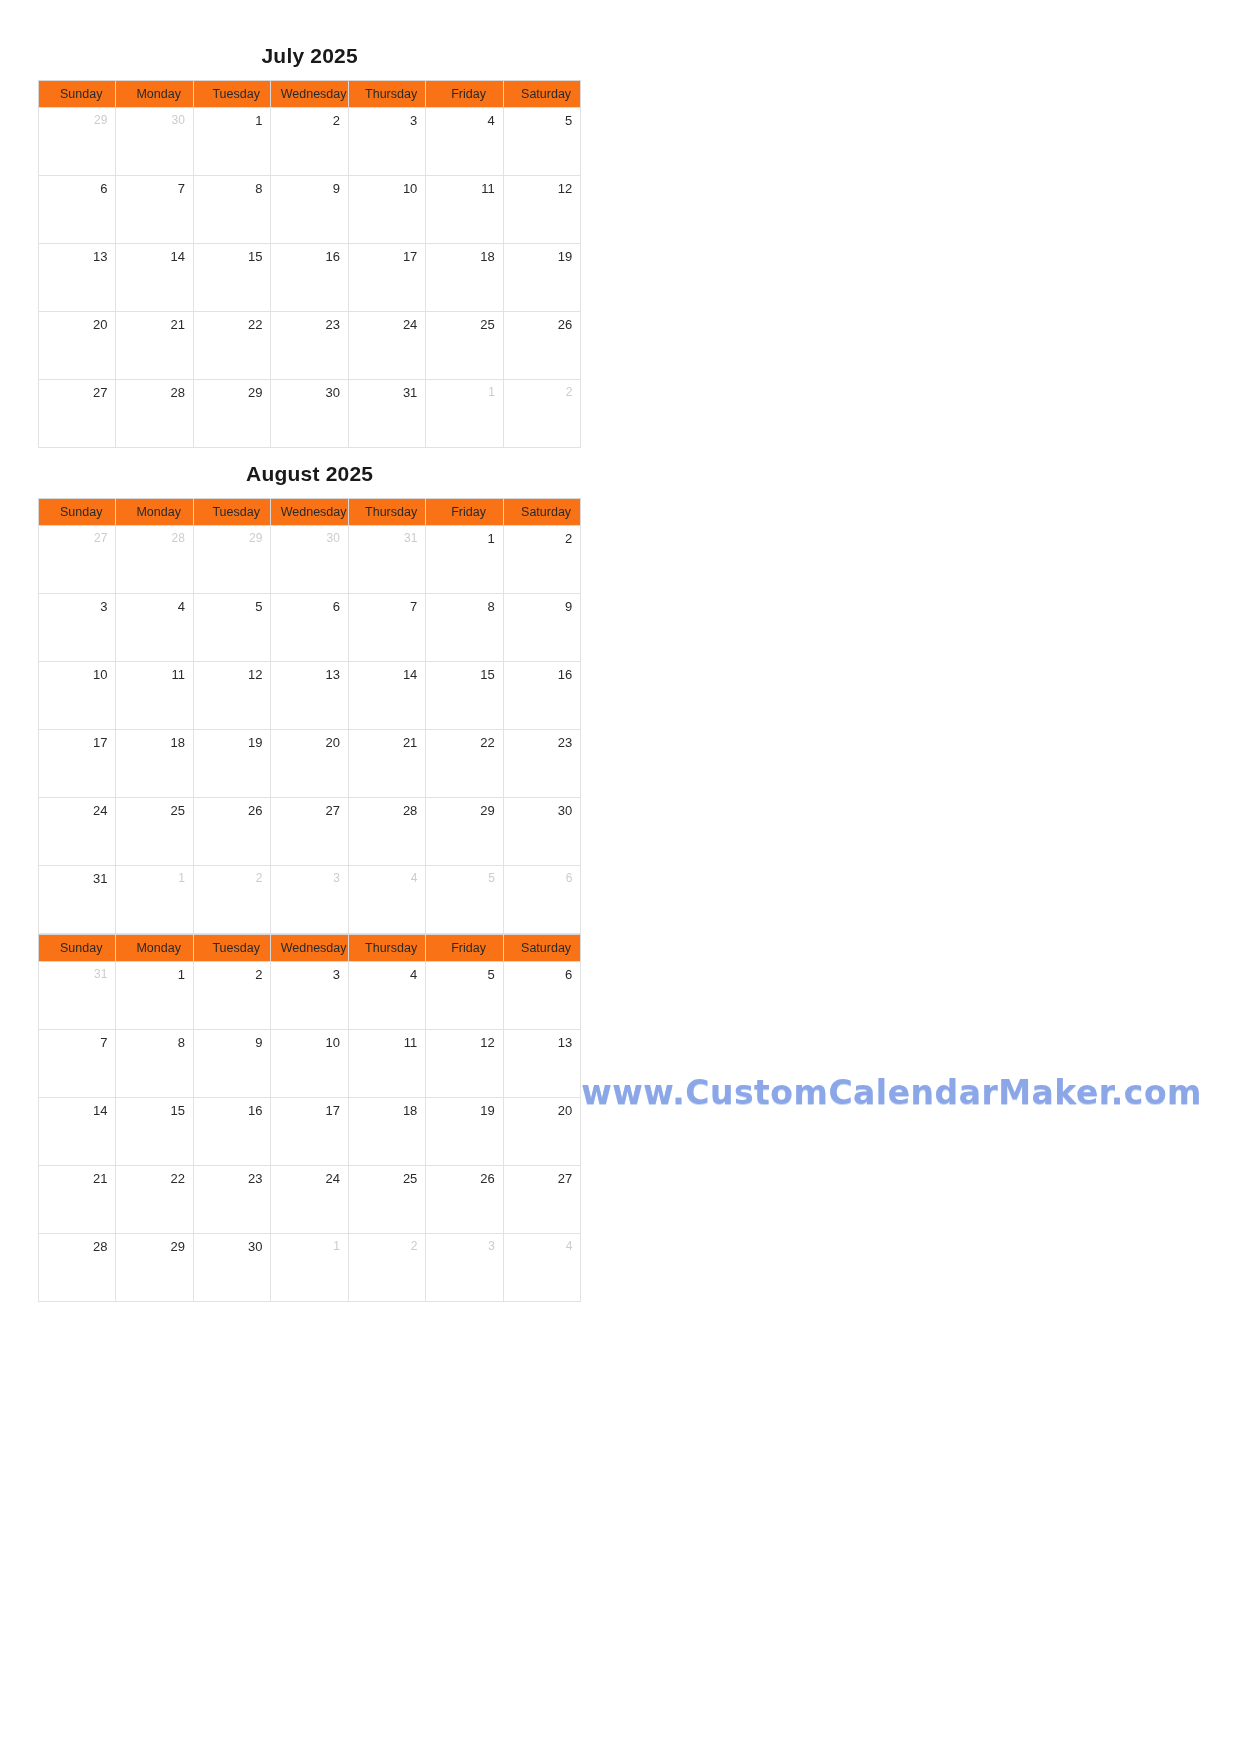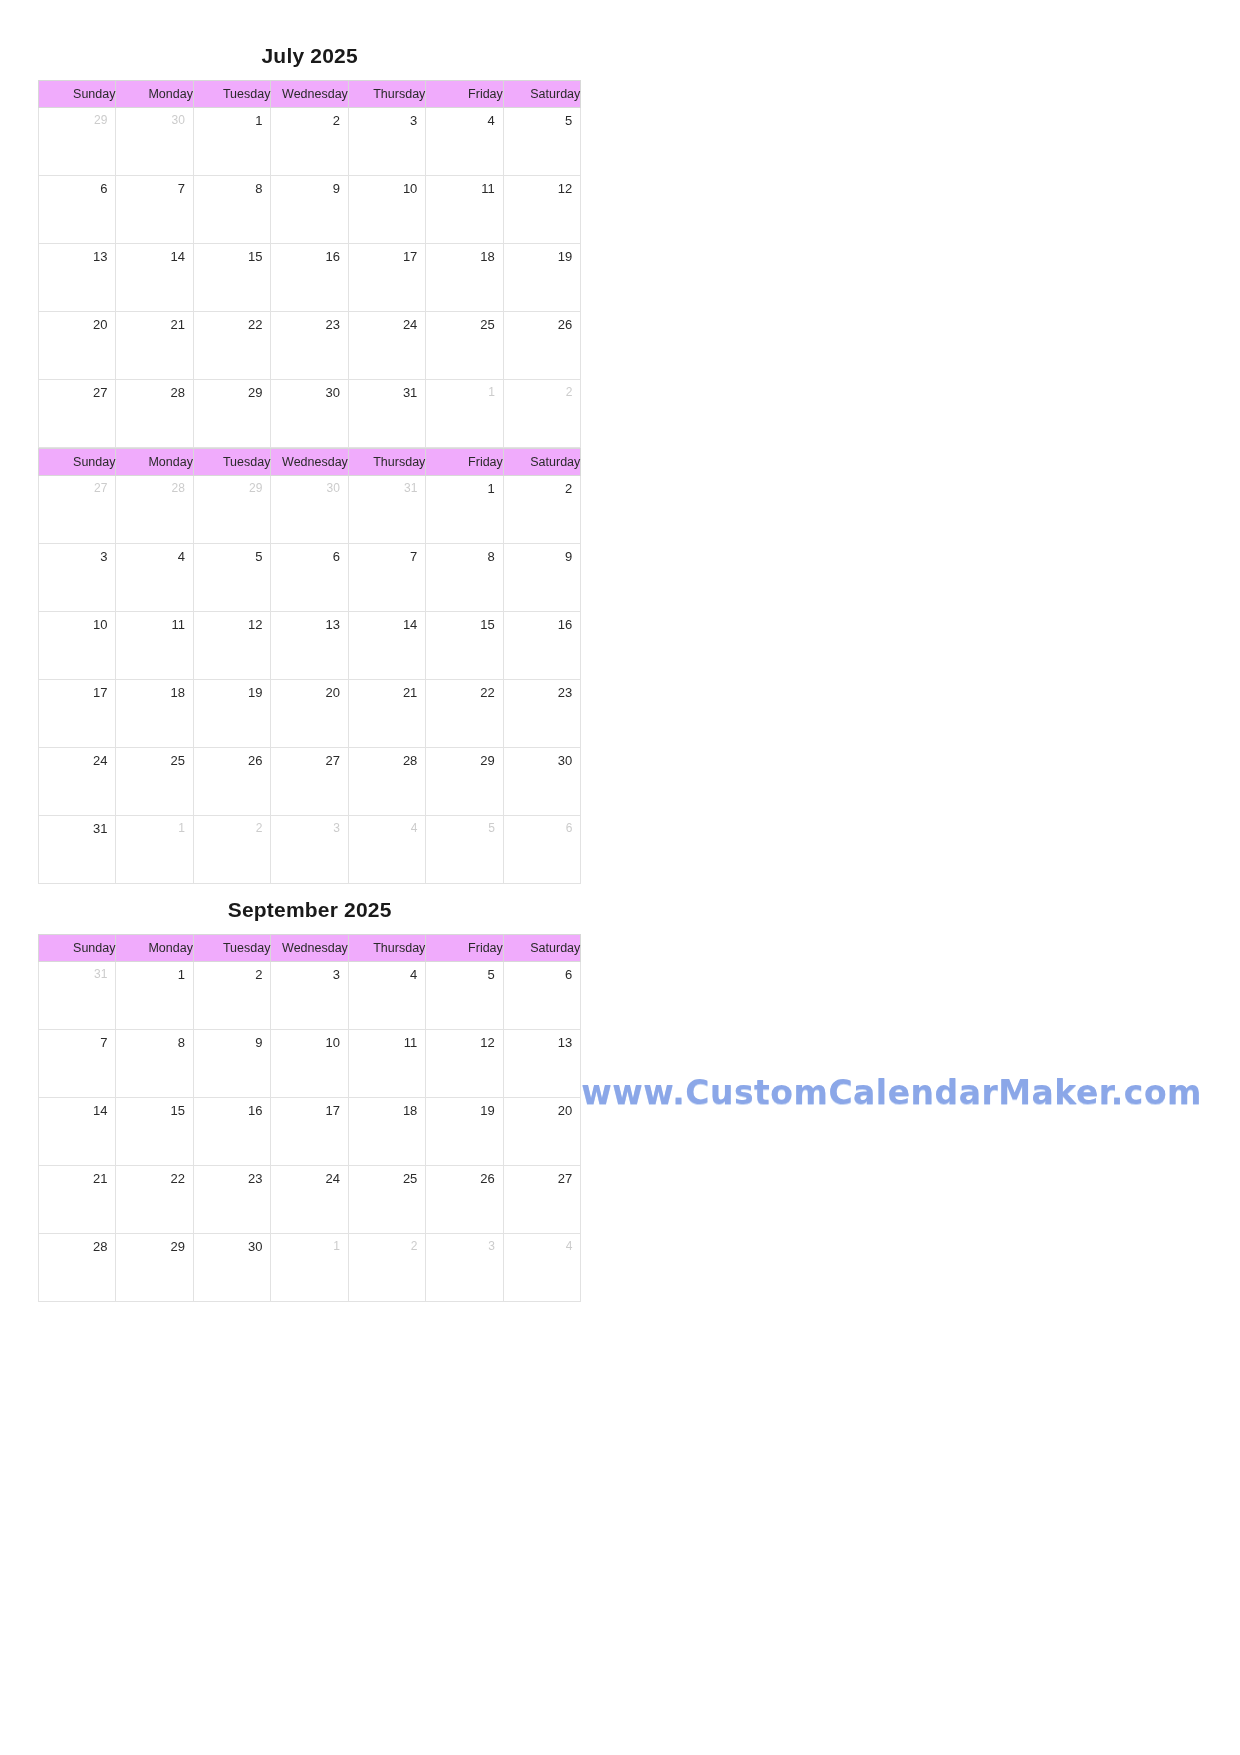--- a/index.html
+++ b/index.html
@@ -35,24 +35,24 @@
   table.cal {
     width: 100%;
     border-collapse: collapse;
     table-layout: fixed;
   }
   table.cal th {
     border: 1px solid #d8d8d8;
     font-size: 12.5px;
     font-weight: normal;
     color: #2a2a2a;
-    text-align: right;
+    text-align: center;
     padding: 4px 0 4px 8px;
     height: 18px;
-    background: #f0abfc;
+    background: #f97316;
   }
   table.cal td {
     border: 1px solid #e2e2e2;
     vertical-align: top;
     text-align: right;
     font-size: 13px;
     color: #2a2a2a;
     padding: 5px 8px 0 0;
     height: 62px;
     background: #ffffff;
@@ -138,20 +138,21 @@
               <td>29</td>
               <td>30</td>
               <td>31</td>
               <td class="out">1</td>
               <td class="out">2</td>
             </tr>
           </tbody>
         </table>
       </div>
       <div class="month-block">
+        <div class="month-title">August 2025</div>
         <table class="cal">
           <thead>
             <tr>
               <th>Sunday</th>
               <th>Monday</th>
               <th>Tuesday</th>
               <th>Wednesday</th>
               <th>Thursday</th>
               <th>Friday</th>
               <th>Saturday</th>
@@ -209,21 +210,20 @@
               <td class="out">2</td>
               <td class="out">3</td>
               <td class="out">4</td>
               <td class="out">5</td>
               <td class="out">6</td>
             </tr>
           </tbody>
         </table>
       </div>
       <div class="month-block">
-        <div class="month-title">September 2025</div>
         <table class="cal">
           <thead>
             <tr>
               <th>Sunday</th>
               <th>Monday</th>
               <th>Tuesday</th>
               <th>Wednesday</th>
               <th>Thursday</th>
               <th>Friday</th>
               <th>Saturday</th>

